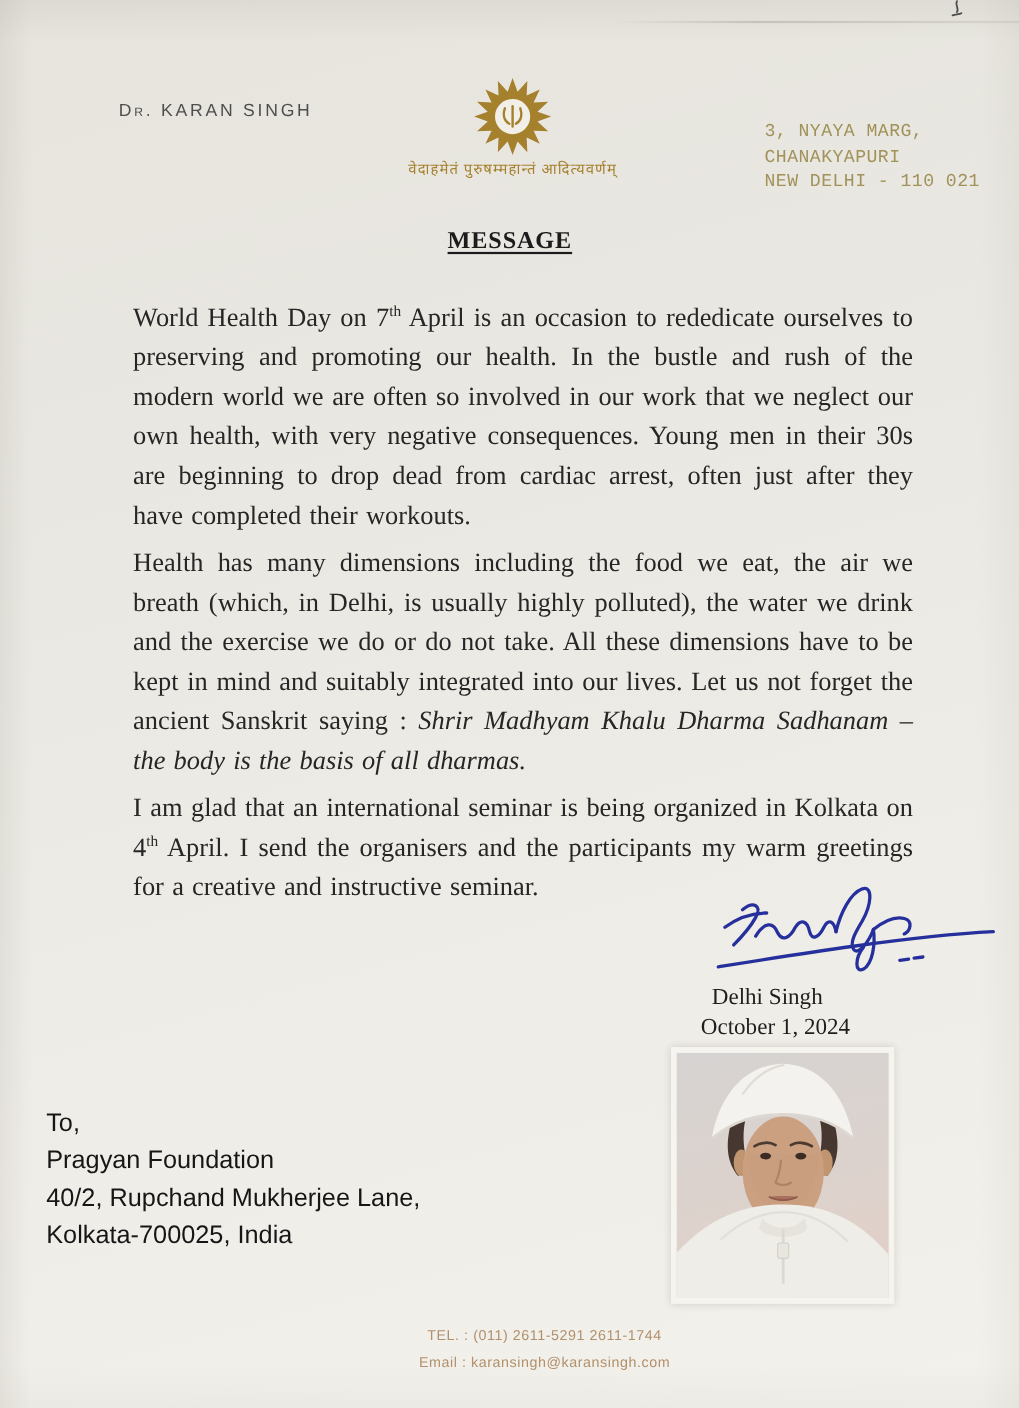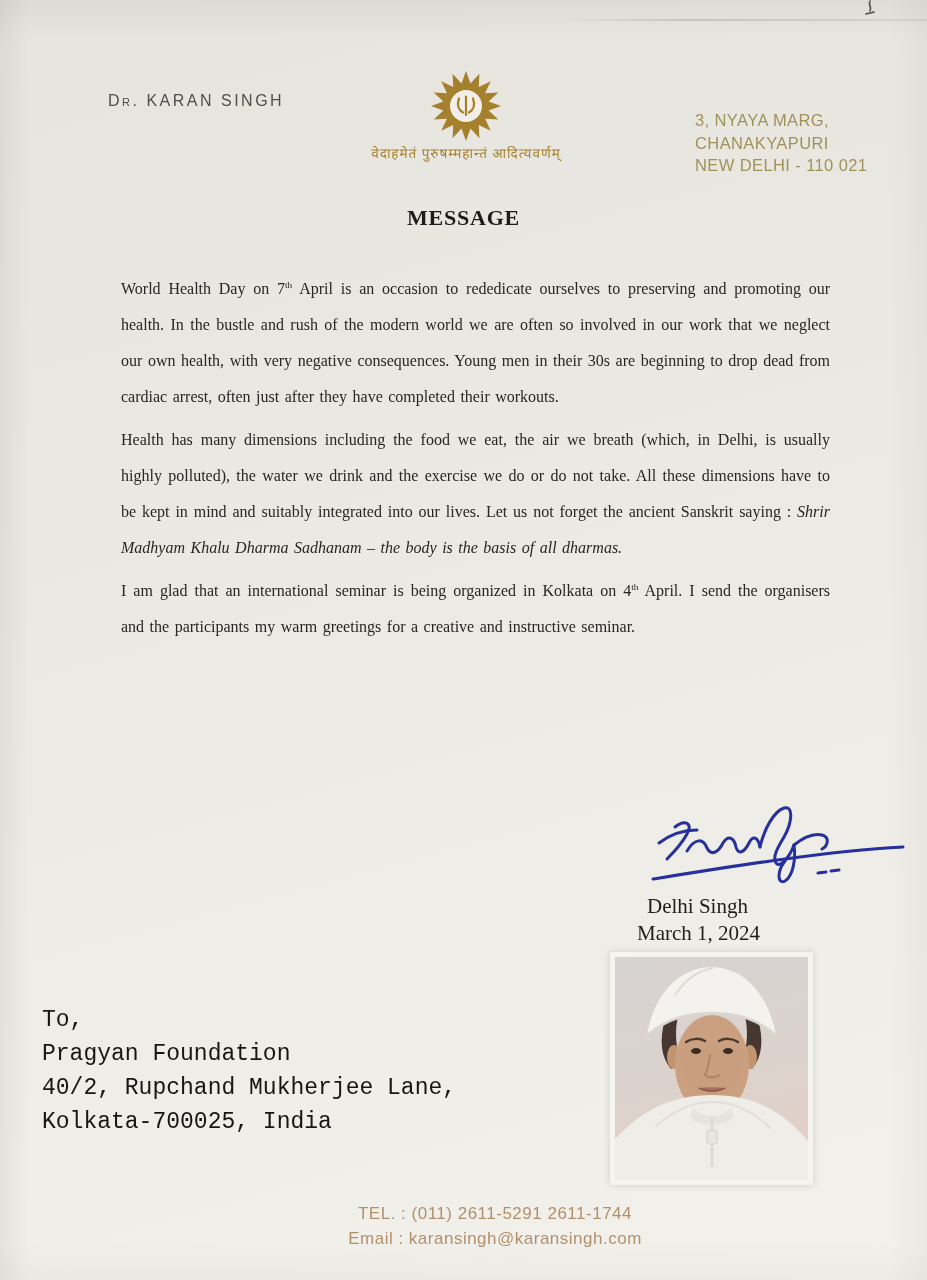--- a/index.html
+++ b/index.html
@@ -19,56 +19,56 @@
     font-family:"Liberation Sans",sans-serif;font-size:16px;letter-spacing:2.5px;
     font-variant:small-caps;color:#4e4e4e;margin-left:36px;
   }
   .logo{position:absolute;left:430px;top:70px;}
   .motto{
     position:absolute;left:320px;top:144px;width:292px;text-align:center;
     font-size:13.5px;color:var(--gold);letter-spacing:1px;font-family:Liberation Serif, serif;
   }
   .address{
     position:absolute;left:695px;top:109px;
-    font-family:Liberation Sans, sans-serif;font-size:16.5px;line-height:22.5px;
+    font-family:Liberation Mono, monospace;font-size:16.5px;line-height:22.5px;
     color:var(--address-gold);letter-spacing:.4px;
   }
   .title{
     position:absolute;left:0;right:0;top:205px;text-align:center;
     font-size:22px;font-weight:bold;letter-spacing:.8px;color:#1c1c1c;
   }
   .title span{
-    text-decoration-thickness:2px;text-underline-offset:4px;text-align:right;
+    text-decoration:underline;text-decoration-thickness:2px;text-underline-offset:4px;text-align:right;
   }
   .body-text{
     position:absolute;left:121px;top:271px;width:709px;
-    font-size:16px;line-height:36px;color:var(--ink);
+    font-size:24px;line-height:36px;color:var(--ink);
     text-align:justify;word-spacing:1.5px;
   }
   .body-text p{margin:0 0 7px 0;}
   .body-text sup{font-size:.58em;line-height:0;vertical-align:super;}
   .it{font-style:italic;}
   .signature-svg{position:absolute;left:645px;top:797px;}
   .sig-block{
     position:absolute;left:637px;top:893px;
     font-size:21px;line-height:27px;color:#1e1e1e;
   }
   .sig-block .sig-name{margin-left:10px;}
   .portrait{
     position:absolute;left:610px;top:952px;width:193px;height:223px;
     border:5px solid #f6f4ef;box-shadow:0 0 7px rgba(60,55,45,.18);
   }
   .recipient{
     position:absolute;left:42px;top:1003px;
-    font-family:Liberation Mono, monospace;font-size:23px;line-height:34px;color:#161616;
+    font-family:Liberation Sans, sans-serif;font-size:23px;line-height:34px;color:#161616;
   }
   .recipient .r-name{font-weight:bold;letter-spacing:.2px;}
   .footer{
     position:absolute;left:275px;top:1201px;width:440px;text-align:center;
-    font-family:"Liberation Sans",sans-serif;font-size:17px;line-height:25px;
+    font-family:"Liberation Sans",sans-serif;font-size:13px;line-height:25px;
     color:var(--footer-tan);letter-spacing:.5px;
   }
   .crease{
     position:absolute;left:560px;top:19px;width:367px;height:2px;pointer-events:none;
     background:linear-gradient(90deg,transparent,rgba(120,115,105,.28) 35%,rgba(120,115,105,.12));
   }
   .corner-mark{position:absolute;left:862px;top:0px;}
 </style>
 </head>
 <body>
@@ -120,21 +120,21 @@
       <path d="M115,50 C119,33 128,15 139,11 C149,8 147,26 139,40 C133,50 127,60 131,66 C135,72 145,59 149,48"></path>
       <path d="M149,48 C151,62 148,79 140,84 C132,88 132,74 140,64"></path>
       <path d="M149,48 C159,40 169,36 177,38 C185,40 183,49 177,52"></path>
       <path d="M173,76 L181,75"></path>
       <path d="M186,74 L194,73"></path>
     </g>
   </svg>
 
   <div class="sig-block">
     <div class="sig-name">Delhi Singh</div>
-    <div class="sig-date">March 1, 2024</div>
+    <div class="sig-date">October 1, 2024</div>
   </div>
 
   <div class="portrait">
     <svg width="193" height="223" viewBox="0 0 193 223">
       <defs>
         <linearGradient id="pbg" x1="0" y1="0" x2="0.2" y2="1">
           <stop offset="0" stop-color="#d6d3d2"></stop>
           <stop offset="0.7" stop-color="#ddd2cc"></stop>
           <stop offset="1" stop-color="#e2cfc7"></stop>
         </linearGradient>

